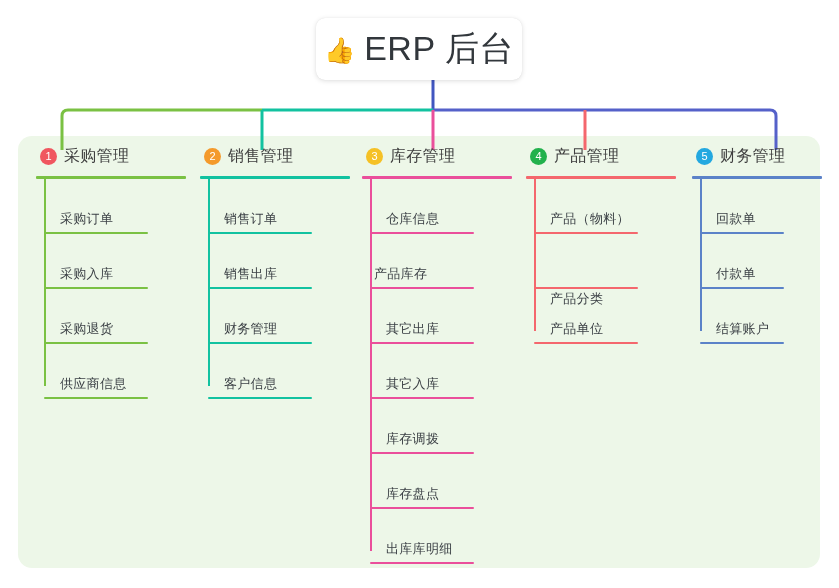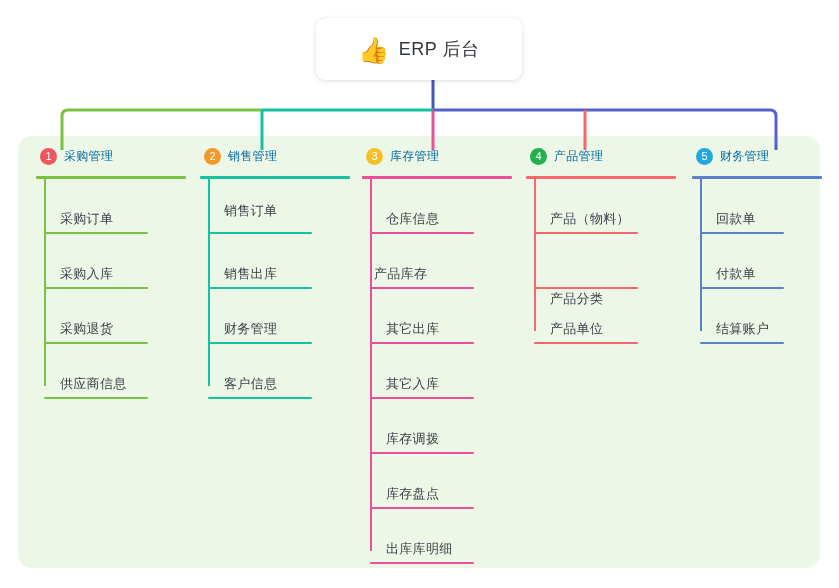--- a/index.html
+++ b/index.html
@@ -38,21 +38,21 @@
     gap: 9px;
     box-sizing: border-box;
   }
   .title-emoji {
     font-size: 25px;
     line-height: 1;
     display: inline-block;
     transform: translateY(1px);
   }
   .title-text {
-    font-size: 18px;
+    font-size: 34px;
     color: #32373c;
     letter-spacing: 0.5px;
     white-space: nowrap;
   }
 
   
   .panel {
     position: absolute;
     left: 18px;
     top: 136px;
@@ -90,22 +90,22 @@
     height: 17px;
     border-radius: 50%;
     color: #ffffff;
     font-size: 11px;
     line-height: 17px;
     text-align: center;
     font-weight: 400;
     flex: none;
   }
   .col-title {
-    font-size: 12px;
-    color: #0369a1;
+    font-size: 16px;
+    color: #404040;
     white-space: nowrap;
     letter-spacing: 0.3px;
   }
   .head-rule {
     position: absolute;
     height: 2.5px;
     border-radius: 1px;
   }
 
   .leaf {
@@ -162,21 +162,21 @@
         <div class="leaf" style="left: 24px; top: 375px;">供应商信息</div>
         <div class="leaf-rule" style="left: 8px; top: 397px; width: 104px; background: rgb(122, 193, 67);"></div>
       </div>
       <div class="column" style="left: 200px; top: 0px; position: absolute;">
         <div class="col-head" style="position: absolute; left: 0px; top: 144px; padding-left: 4px;">
           <span class="badge" style="background: rgb(244, 154, 43);">2</span>
           <span class="col-title">销售管理</span>
         </div>
         <div class="head-rule" style="left: 0px; top: 176px; width: 150px; background: rgb(18, 194, 160);"></div>
         <div style="position: absolute; left: 8px; top: 178px; width: 1.6px; height: 208px; background: rgb(18, 194, 160);"></div>
-        <div class="leaf" style="left: 24px; top: 202px; text-align: right;">销售订单</div>
+        <div class="leaf" style="left: 24px; top: 210px; text-align: right;">销售订单</div>
         <div class="leaf-rule" style="left: 8px; top: 232px; width: 104px; background: rgb(18, 194, 160);"></div>
         <div class="leaf" style="left: 24px; top: 265px;">销售出库</div>
         <div class="leaf-rule" style="left: 8px; top: 287px; width: 104px; background: rgb(18, 194, 160);"></div>
         <div class="leaf" style="left: 24px; top: 320px;">财务管理</div>
         <div class="leaf-rule" style="left: 8px; top: 342px; width: 104px; background: rgb(18, 194, 160);"></div>
         <div class="leaf" style="left: 24px; top: 375px;">客户信息</div>
         <div class="leaf-rule" style="left: 8px; top: 397px; width: 104px; background: rgb(18, 194, 160);"></div>
       </div>
       <div class="column" style="left: 362px; top: 0px; position: absolute;">
         <div class="col-head" style="position: absolute; left: 0px; top: 144px; padding-left: 4px;">

